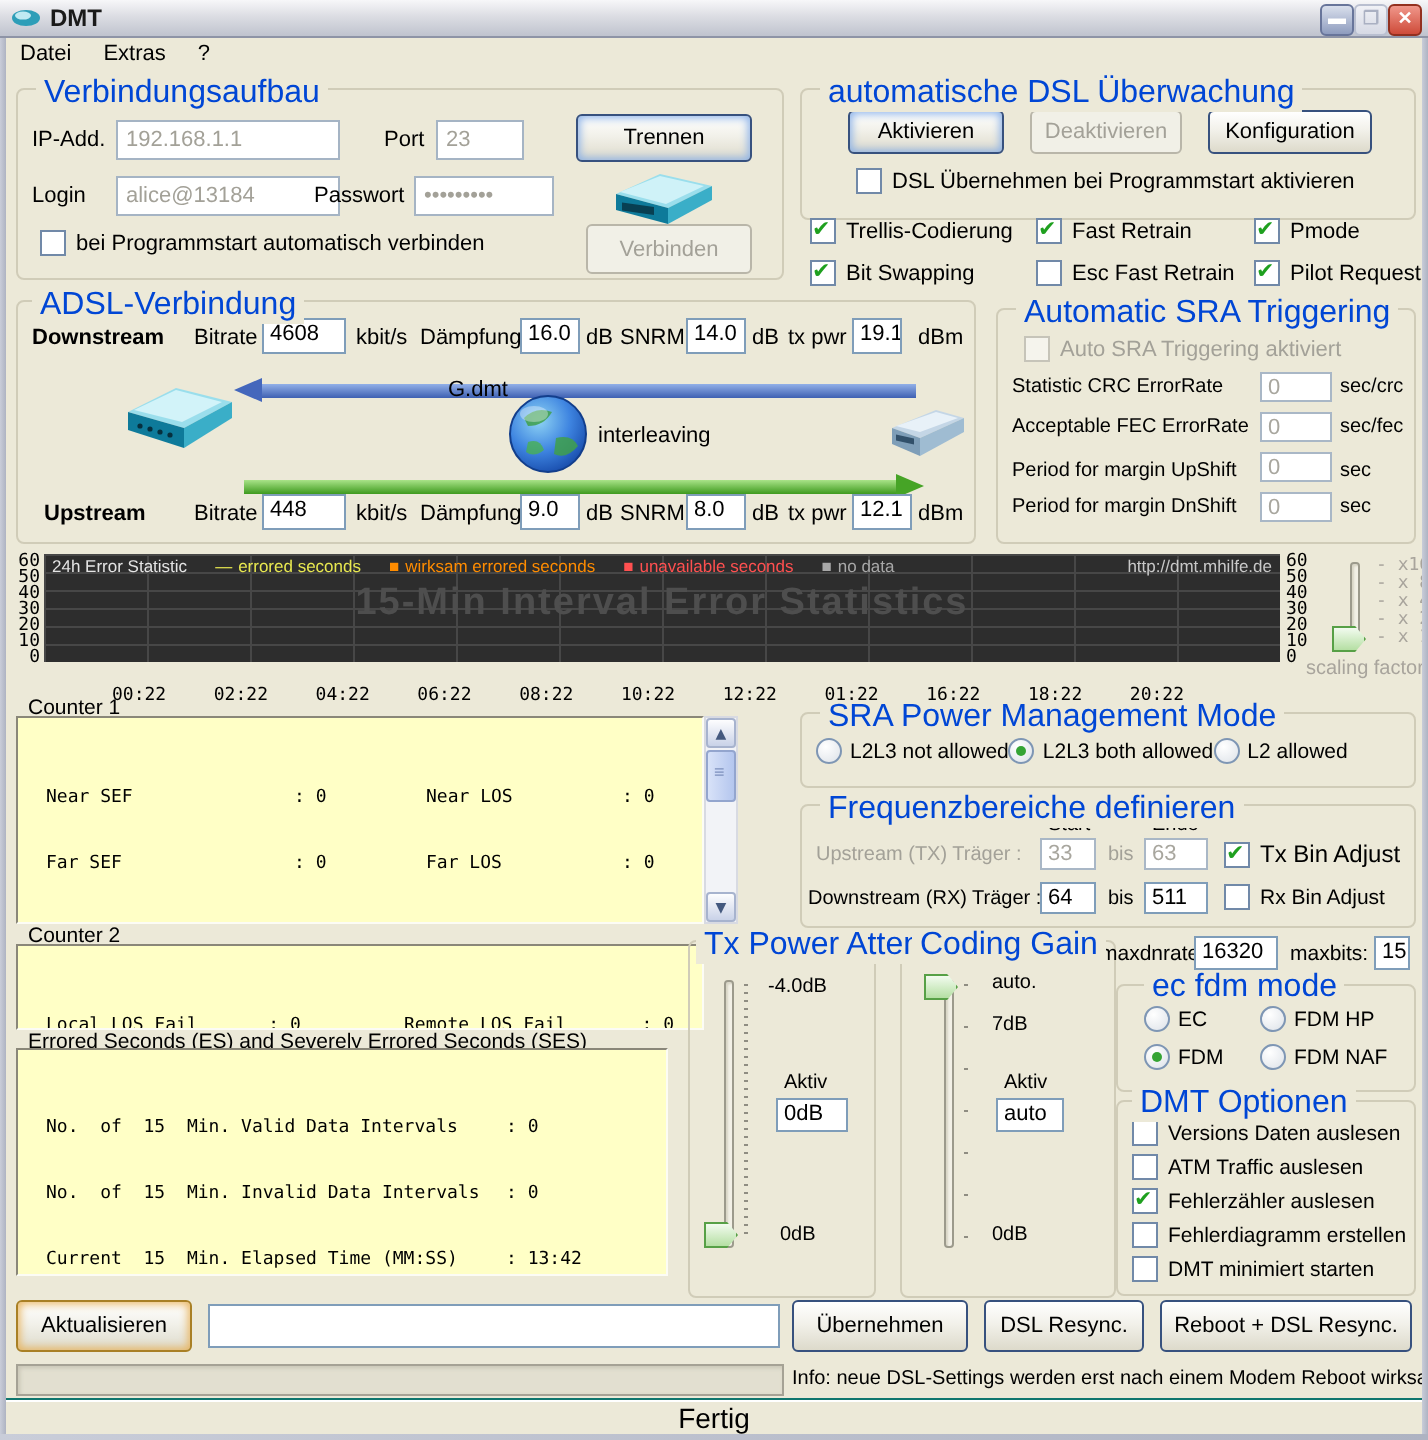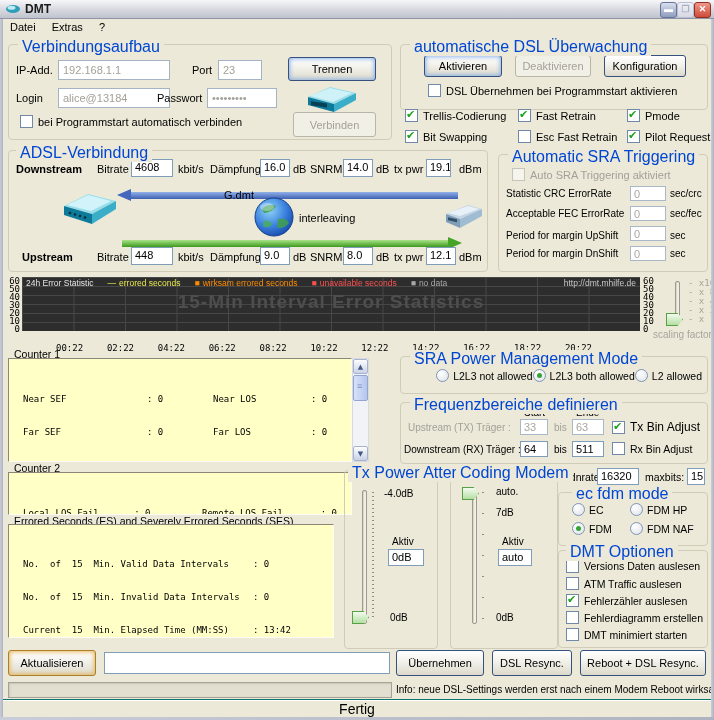--- a/index.html
+++ b/index.html
@@ -321,21 +321,21 @@
     </div>
   <div id="xticks">
 
   <span>00:22</span>
       <span>02:22</span>
       <span>04:22</span>
       <span>06:22</span>
       <span>08:22</span>
       <span>10:22</span>
       <span>12:22</span>
-      <span>14:22</span>
+      <span>01:22</span>
       <span>16:22</span>
       <span>18:22</span>
       <span>20:22</span>
     </div>
 
   <div class="vtrack" style="left:675px;top:281px;height:40px"></div>
   <div class="sthumb" style="left:666px;top:313px"></div>
   <div id="scaleticks">
     
   <div>x16</div><div>x 8</div><div>x 4</div><div>x 2</div><div>x 1</div></div>
@@ -376,21 +376,21 @@
       
     </div>
   <div id="sb">
     <div class="sbbtn" style="top:0">▲</div>
     <div id="sbthumb"></div>
     <div class="sbbtn" style="bottom:0">▼</div>
   </div>
 
   <div class="g" style="left:400px;top:356px;width:306px;height:36px"></div>
   <span class="gt" style="left:410px;top:350px">SRA Power Management Mode</span>
-  <div style="position:absolute;left:408px;top:369px;width:294px;display:flex;justify-content:flex-end;font-size:10.5px">
+  <div style="position:absolute;left:408px;top:369px;width:294px;display:flex;justify-content:flex-start;font-size:10.5px">
 
       <span style="display:flex;align-items:center;gap:4px;white-space:nowrap">
         <span class="rbi"></span>
         <span>L2L3 not allowed</span>
       </span>
 
       <span style="display:flex;align-items:center;gap:4px;white-space:nowrap">
         <span class="rbi on"></span>
         <span>L2L3 both allowed</span>
       </span>
@@ -480,21 +480,21 @@
   <span class="gt" style="left:348px;top:464px">Tx Power Atten.</span>
   <div class="vtrack" style="left:362px;top:490px;height:132px"></div>
   <div class="vdots" style="left:372px;top:492px;height:128px"></div>
   <span class="plain" style="left:384px;top:488px;font-size:10px">-4.0dB</span>
   <span class="plain" style="left:392px;top:536px;font-size:10px">Aktiv</span>
   <span class="sfld abs" style="left:388px;top:549px;width:36px;height:17px">0dB</span>
   <div class="sthumb" style="left:352px;top:611px"></div>
   <span class="plain" style="left:390px;top:612px;font-size:10px">0dB</span>
 
   <div class="g" style="left:450px;top:470px;width:106px;height:177px"></div>
-  <span class="gt" style="left:456px;top:464px">Coding Modem</span>
+  <span class="gt" style="left:456px;top:464px">Coding Gain</span>
   <div class="vtrack" style="left:472px;top:490px;height:132px"></div>
   <div class="vdots sparse" style="left:482px;top:492px;height:128px"></div>
   <div class="sthumb" style="left:462px;top:487px"></div>
   <span class="plain" style="left:496px;top:486px;font-size:10px">auto.</span>
   <span class="plain" style="left:496px;top:507px;font-size:10px">7dB</span>
   <span class="plain" style="left:502px;top:536px;font-size:10px">Aktiv</span>
   <span class="sfld abs" style="left:498px;top:549px;width:34px;height:17px">auto</span>
   <span class="plain" style="left:496px;top:612px;font-size:10px">0dB</span>
 
   <span class="plain" style="left:550px;top:471px">maxdnrate:</span>
@@ -524,21 +524,21 @@
       <span style="display:flex;align-items:center;gap:4px;white-space:nowrap">
         <span class="rbi"></span>
         <span>FDM NAF</span>
       </span>
     </div>
 
   <div class="g" style="left:558px;top:550px;width:148px;height:96px"></div>
   <span class="gt" style="left:566px;top:543px">DMT Optionen</span>
   <div style="position:absolute;left:566px;top:560px;display:flex;flex-direction:column;gap:4px;font-size:10.5px">
 
-      <div style="display:flex;gap:5px;white-space:nowrap">
+      <div style="display:flex;align-items:center;gap:5px;white-space:nowrap">
         <span class="cbi"></span>
         <span>Versions Daten auslesen</span>
       </div>
 
       <div style="display:flex;align-items:center;gap:5px;white-space:nowrap">
         <span class="cbi"></span>
         <span>ATM Traffic auslesen</span>
       </div>
 
       <div style="display:flex;align-items:center;gap:5px;white-space:nowrap">

